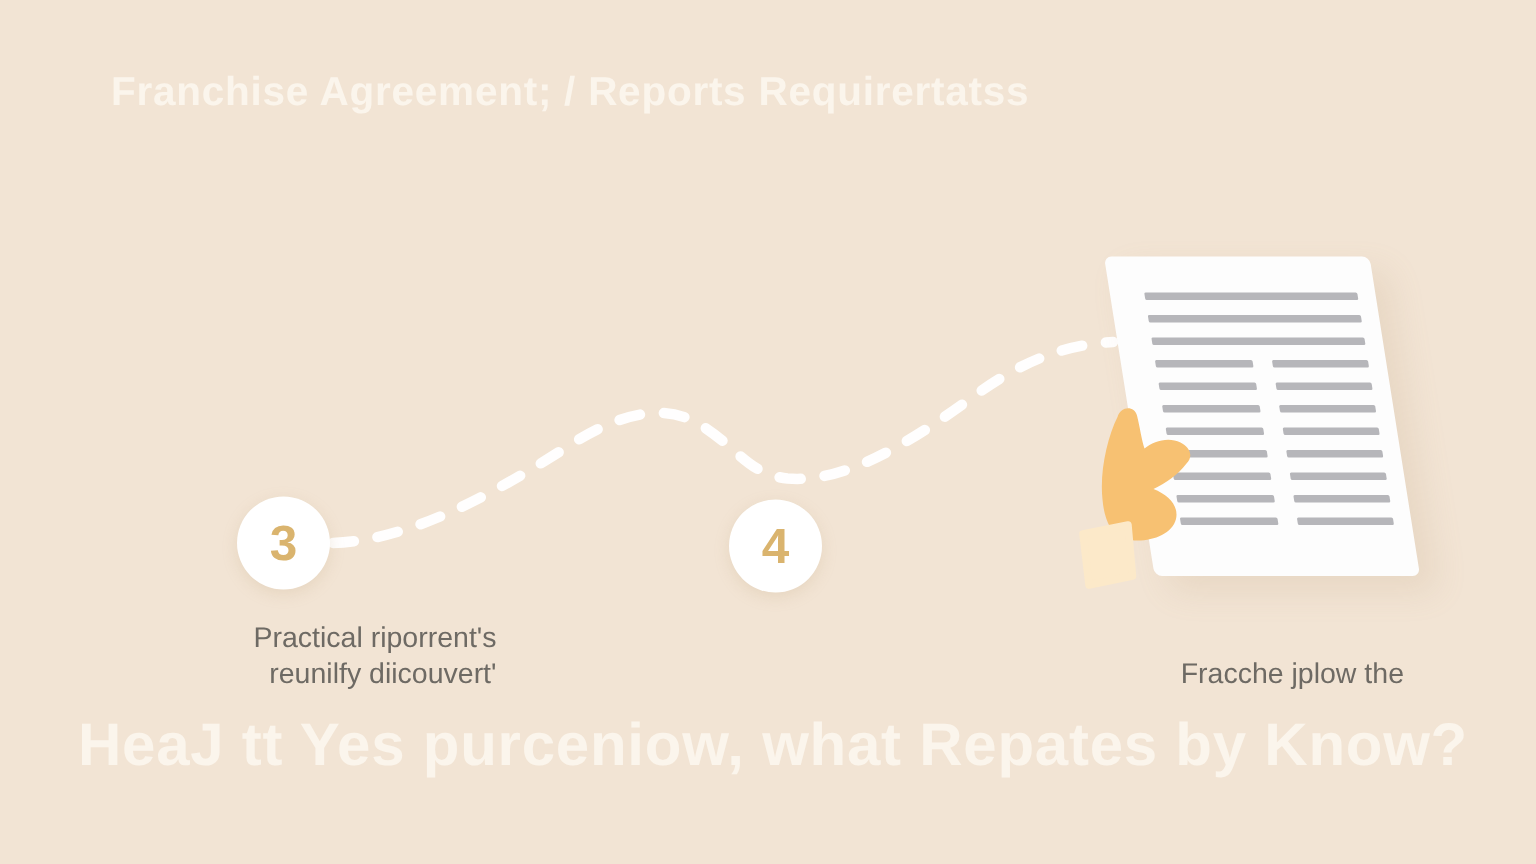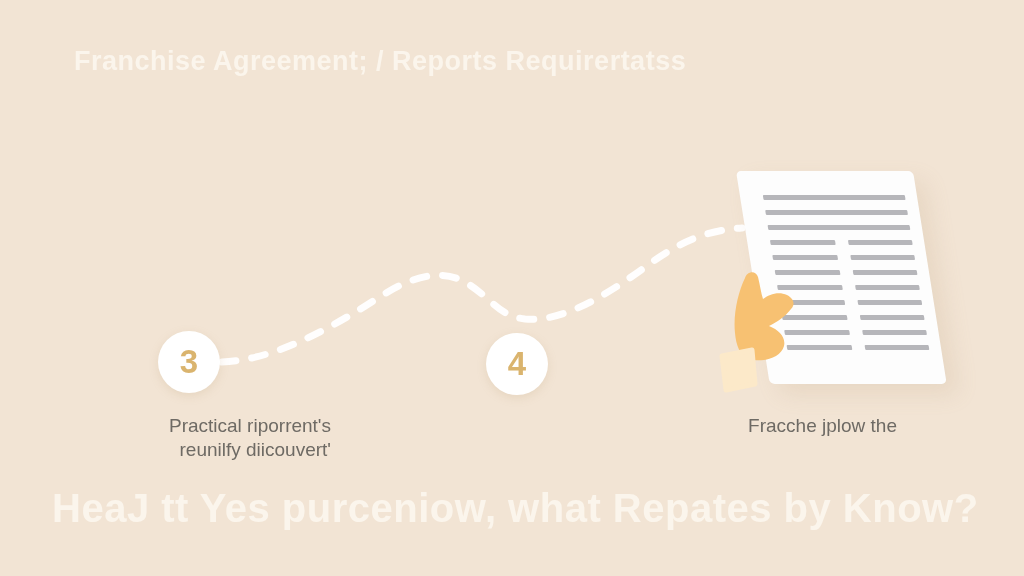--- a/index.html
+++ b/index.html
@@ -7,21 +7,21 @@
     position:relative;width:1024px;height:576px;overflow:hidden;
     background:var(--background,#f2e4d4);
     font-family:"Liberation Sans","DejaVu Sans",sans-serif;
   }
   .title{
     position:absolute;left:74px;top:46px;width:920px;
     font-size:27px;font-weight:700;letter-spacing:.5px;
     color:var(--heading-text,#fbf5ec);white-space:nowrap;
   }
   .bottom-heading{
-    position:absolute;left:52px;top:486px;width:960px;
+    position:absolute;left:52px;top:475px;width:960px;
     font-size:40px;font-weight:700;letter-spacing:.5px;
     color:var(--heading-text,#fbf5ec);white-space:nowrap;
   }
   .path-svg{position:absolute;left:0;top:0;width:1024px;height:576px;}
   .dashed{
     fill:none;stroke:var(--dashed-line,#ffffff);stroke-width:7;
     stroke-dasharray:14 16;stroke-linecap:round;opacity:.96;
   }
   .step-circle{
     position:absolute;width:62px;height:62px;border-radius:50%;
@@ -31,21 +31,21 @@
   }
   .circle-3{left:158px;top:331px;}
   .circle-4{left:486px;top:333px;}
   .step-number{font-size:33px;font-weight:700;color:var(--step-number,#dab46e);}
   .step-label{
     position:absolute;top:414px;width:280px;text-align:right;
     font-size:19px;line-height:24px;color:var(--label-text,#6e6a64);
   }
   .label-1{left:51px;}
   .label-2{left:376px;}
-  .label-3{left:617px;}
+  .label-3{left:656px;margin-top:24px;}
   .document{
     position:absolute;left:736px;top:171px;width:177px;height:213px;
     background:var(--document-fill,#fdfdfd);border-radius:5px;
     transform:skewX(9deg);transform-origin:0 0;
     box-shadow:10px 10px 22px rgba(180,148,112,.16);
     padding:24px 12px 0 23px;box-sizing:border-box;
   }
   .doc-line{height:5px;background:var(--document-line,#b6b6ba);margin-bottom:10px;border-radius:1px;}
   .doc-row{display:flex;gap:13px;margin-bottom:10px;}
   .doc-row span{height:5px;background:var(--document-line,#b6b6ba);flex:1;border-radius:1px;display:block;}

